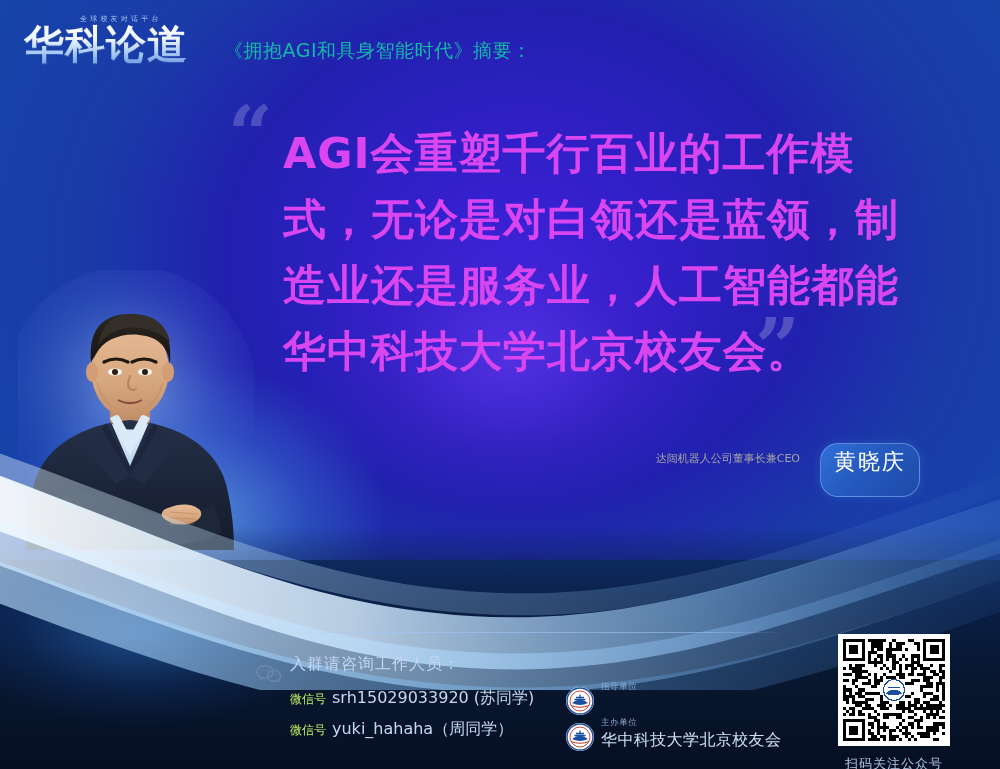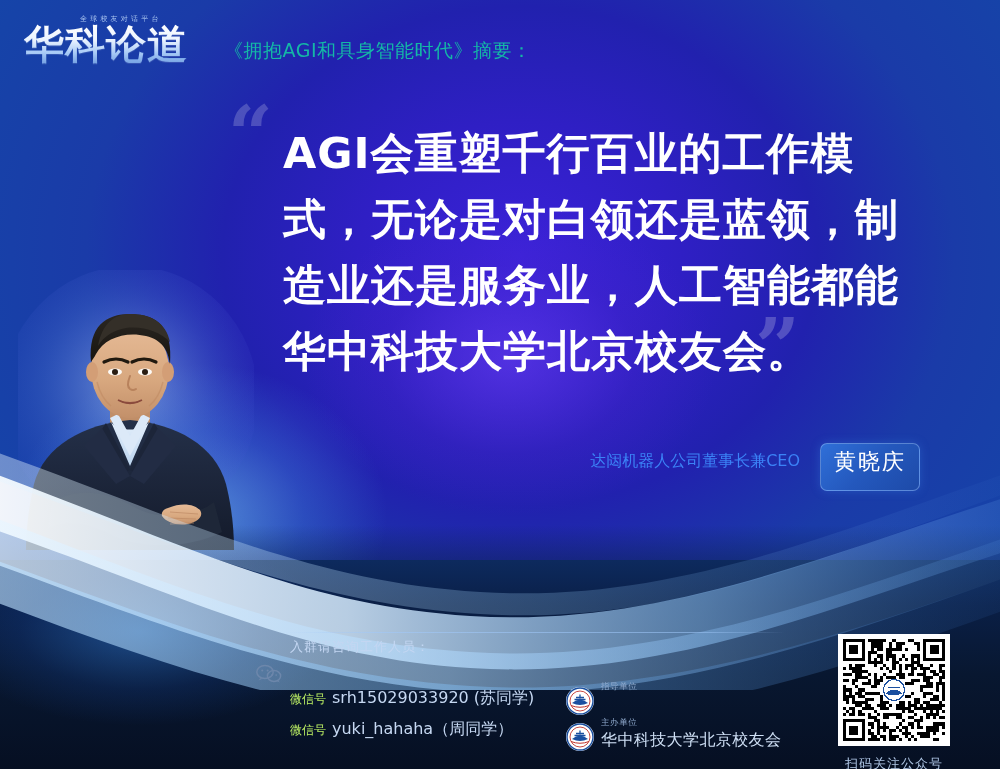--- a/index.html
+++ b/index.html
@@ -83,56 +83,56 @@
     position:absolute; left:755px; top:308px;
     font-size:78px; line-height:1; font-weight:bold;
     color:rgba(255,255,255,.22);
     font-family:"DejaVu Serif","Liberation Serif",serif;
     letter-spacing:-2px;
   }
   .quote-body {
     position:absolute; left:283px; top:120px; width:660px;
   }
   .quote-line {
-    font-size:43px; font-weight:bold; color:#ffffff; line-height:66px;
+    font-size:43px; font-weight:bold; color:#d946ef; line-height:66px;
     letter-spacing:1px; white-space:nowrap;
     font-family:"DejaVu Sans","Liberation Sans",sans-serif;
   }
 
   
   .attrib { position:absolute; left:560px; top:443px; width:360px; height:34px; }
   .attrib-role {
     position:absolute; right:120px; top:8px;
-    font-size:16px; color:#3b82f6; white-space:nowrap;
+    font-size:11px; color:#a3a3a3; white-space:nowrap;
     font-family:"DejaVu Sans",sans-serif;
   }
   .name-badge {
     position:absolute; right:0; top:0;
-    padding:3px 13px 13px;
-    border-radius:7px;
+    padding:3px 13px 19px;
+    border-radius:18px;
     background:linear-gradient(135deg,#2f6fd8 0%,#2458bd 50%,#1d4aa8 100%);
     border:1px solid rgba(160,200,255,.45);
     box-shadow:0 0 10px rgba(60,130,230,.35);
     text-align:center;
   }
   .name-badge span {
     font-size:22px; color:#ffffff; letter-spacing:2px; font-weight:500;
     font-family:"DejaVu Sans","Liberation Sans",sans-serif;
   }
 
   
   .footer { position:absolute; left:0; top:620px; width:1000px; height:149px; }
   .divider {
     position:absolute; left:285px; top:12px; width:500px; height:1px;
     background:linear-gradient(90deg, rgba(150,190,245,0) 0%, rgba(160,200,250,.55) 18%, rgba(160,200,250,.55) 82%, rgba(150,190,245,0) 100%);
   }
   .wechat-icon { position:absolute; left:256px; top:44px; width:26px; height:20px; }
   .contact-head {
-    position:absolute; left:290px; top:18px;
-    font-size:13px; color:#c3d6f2; letter-spacing:1px; white-space:nowrap;
+    position:absolute; left:290px; top:34px;
+    font-size:16px; color:#c3d6f2; letter-spacing:1px; white-space:nowrap;
     font-family:"DejaVu Sans","Liberation Sans",sans-serif;
   }
   .contact-row { position:absolute; left:290px; white-space:nowrap; }
   .contact-row.r1 { top:68px; }
   .contact-row.r2 { top:99px; }
   .cr-label {
     font-size:12px; color:#bef264;
     font-family:"DejaVu Sans",sans-serif;
   }
   .cr-value {

